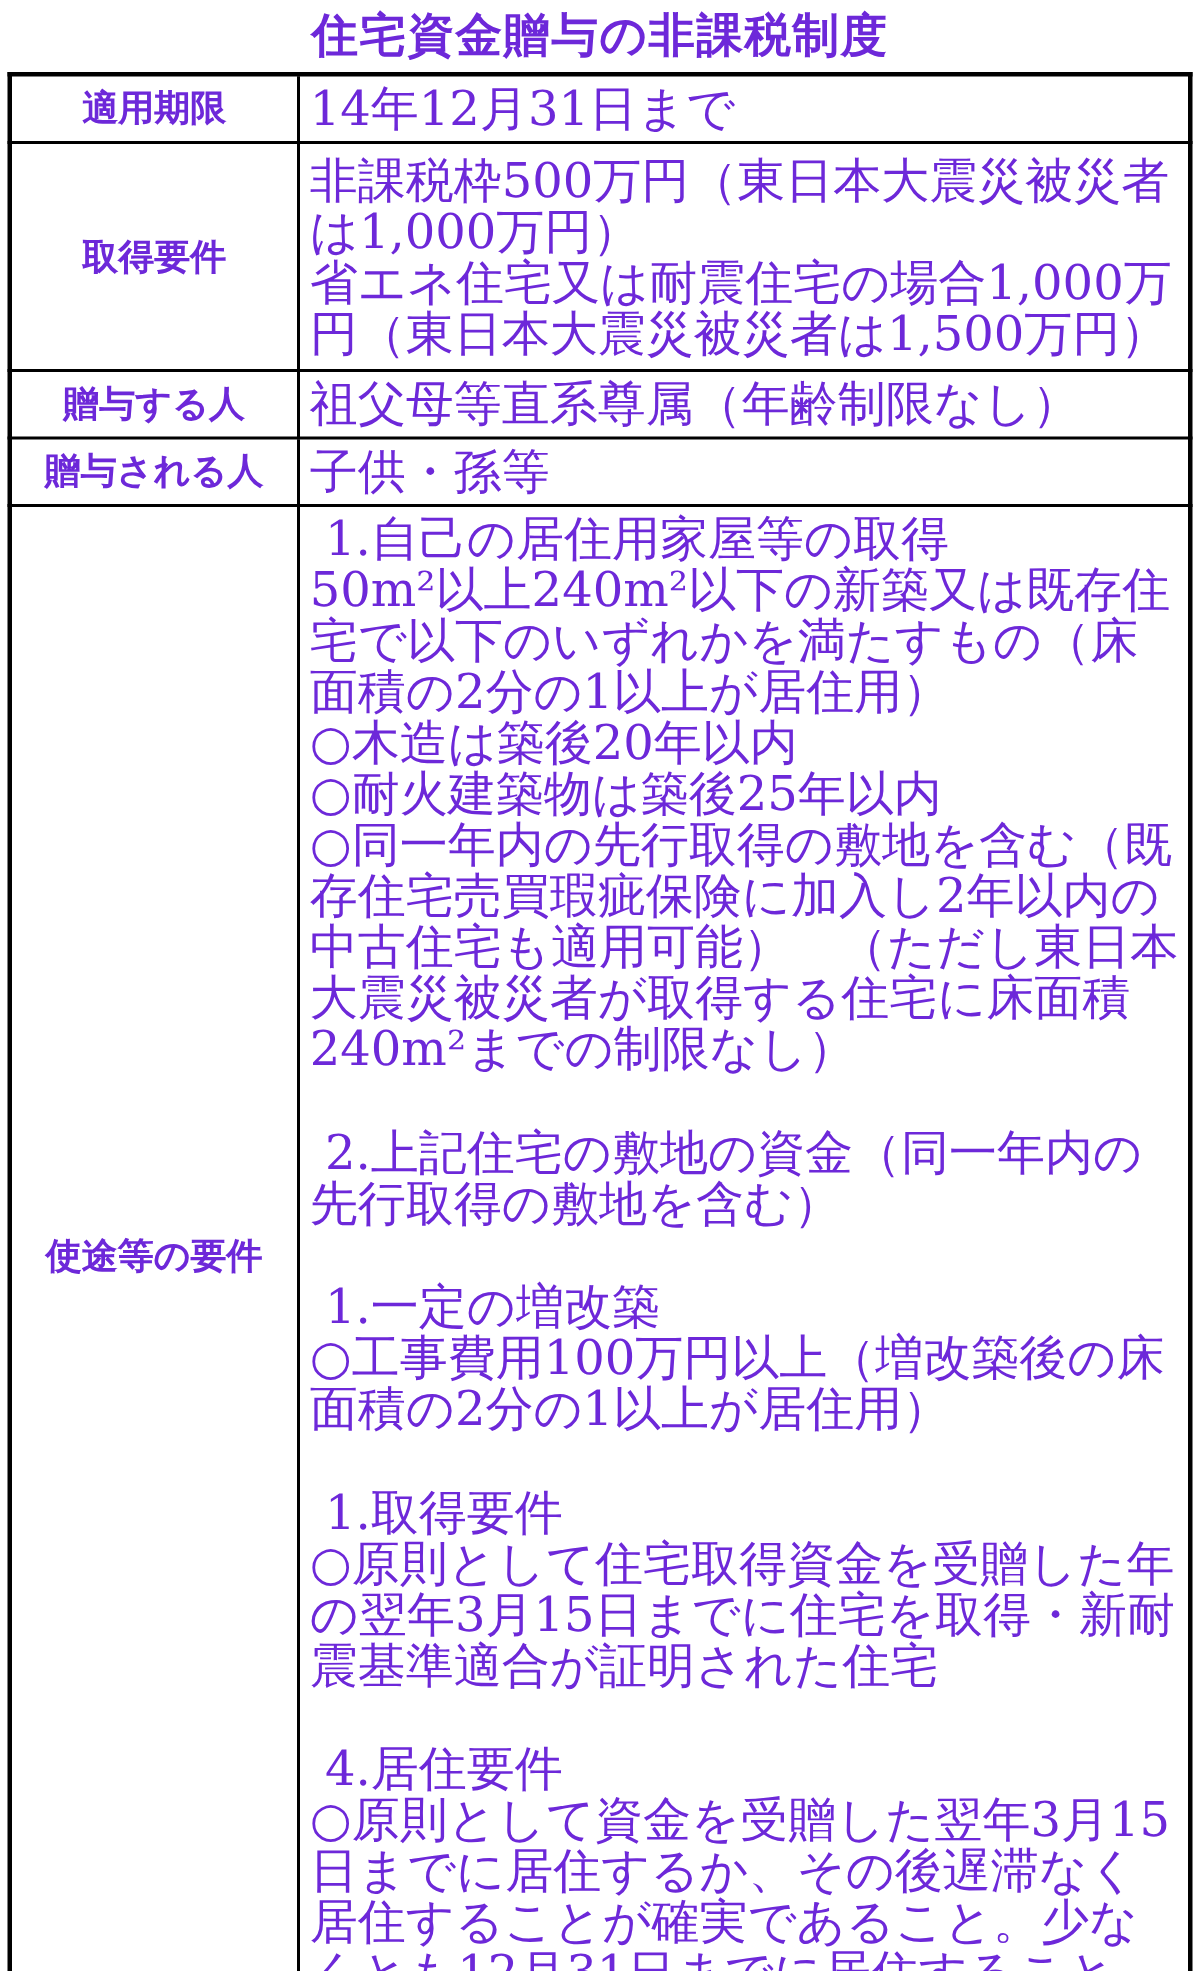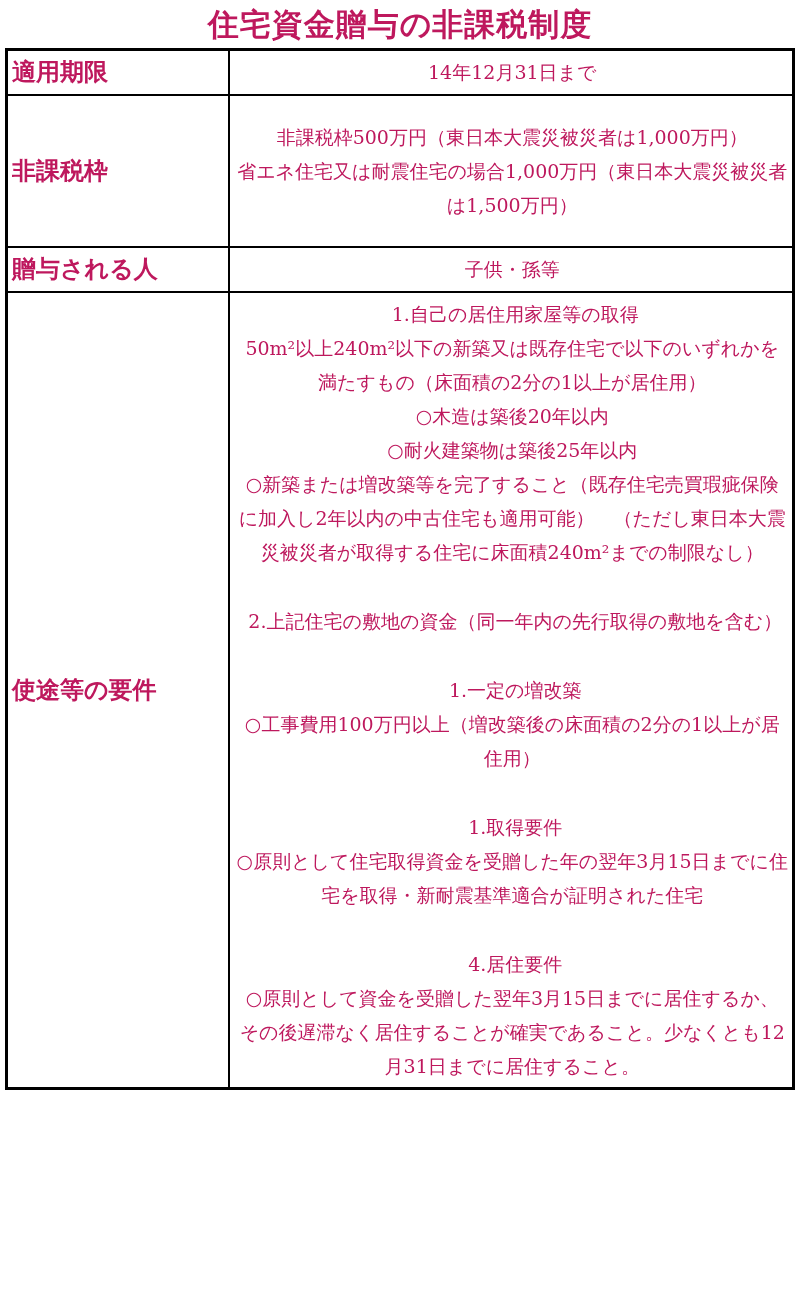--- a/index.html
+++ b/index.html
@@ -2,21 +2,21 @@
 <html lang="ja"><head>
 <meta charset="utf-8">
 <style>
   * { margin: 0; padding: 0; box-sizing: border-box; }
   html, body { background: #ffffff; }
   .page {
     position: relative;
     width: 800px;
     height: 1314px;
     background: #ffffff;
-    color: #be185d;
+    color: #6d28d9;
     overflow: hidden;
     font-family: "DejaVu Serif", serif;
   }
   .title {
     width: 100%;
     height: 48px;
     padding-top: 2px;
     text-align: center;
     font-family: "DejaVu Sans", sans-serif;
     font-weight: bold;
@@ -30,33 +30,33 @@
     border-collapse: collapse;
     table-layout: fixed;
     border: 3px solid #000000;
   }
   table.tbl tr { border: 2px solid #000000; }
   table.tbl th, table.tbl td {
     border: 2px solid #000000;
     vertical-align: middle;
   }
   table.tbl th {
-    width: 222px;
+    width: 192px;
     font-family: "DejaVu Sans", sans-serif;
     font-weight: bold;
     font-size: 24px;
     line-height: 32px;
-    text-align: left;
+    text-align: center;
     padding: 2px 4px;
   }
   table.tbl td {
     font-family: "DejaVu Serif", serif;
-    font-size: 19px;
+    font-size: 32px;
     line-height: 34px;
-    text-align: center;
+    text-align: left;
     padding: 4px 4px 4px 7px;
   }
   
   tbody tr:nth-child(1) { height: 45px; }
   tbody tr:nth-child(2) { height: 152px; }
   tbody tr:nth-child(3) { height: 45px; }
   tbody tr:nth-child(4) { height: 45px; }
   tbody tr:nth-child(5) { height: 85px; }
   tbody tr:nth-child(6) { height: 841px; }
   tbody tr:nth-child(7) { height: 45px; }
@@ -72,45 +72,53 @@
     <tbody id="tbody">
         <tr>
           <th>適用期限</th>
           <td>
             <div class="para">
               <div class="line">14年12月31日まで</div>
             </div>
           </td>
         </tr>
         <tr>
-          <th>非課税枠</th>
+          <th>取得要件</th>
           <td>
             <div class="para">
               <div class="line">非課税枠500万円（東日本大震災被災者は1,000万円）</div>
               <div class="line">省エネ住宅又は耐震住宅の場合1,000万円（東日本大震災被災者は1,500万円）</div>
+            </div>
+          </td>
+        </tr>
+        <tr>
+          <th>贈与する人</th>
+          <td>
+            <div class="para">
+              <div class="line">祖父母等直系尊属（年齢制限なし）</div>
             </div>
           </td>
         </tr>
         <tr>
           <th>贈与される人</th>
           <td>
             <div class="para">
               <div class="line">子供・孫等</div>
             </div>
           </td>
         </tr>
         <tr>
           <th>使途等の要件</th>
           <td>
             <div class="para">
               <div class="line"> 1.自己の居住用家屋等の取得</div>
               <div class="line">50m²以上240m²以下の新築又は既存住宅で以下のいずれかを満たすもの（床面積の2分の1以上が居住用）</div>
               <div class="line">○木造は築後20年以内</div>
               <div class="line">○耐火建築物は築後25年以内</div>
-              <div class="line">○新築または増改築等を完了すること（既存住宅売買瑕疵保険に加入し2年以内の中古住宅も適用可能）　（ただし東日本大震災被災者が取得する住宅に床面積240m²までの制限なし）</div>
+              <div class="line">○同一年内の先行取得の敷地を含む（既存住宅売買瑕疵保険に加入し2年以内の中古住宅も適用可能）　（ただし東日本大震災被災者が取得する住宅に床面積240m²までの制限なし）</div>
             </div>
             <div class="para">
               <div class="line"> 2.上記住宅の敷地の資金（同一年内の先行取得の敷地を含む）</div>
             </div>
             <div class="para">
               <div class="line"> 1.一定の増改築</div>
               <div class="line">○工事費用100万円以上（増改築後の床面積の2分の1以上が居住用）</div>
             </div>
             <div class="para">
               <div class="line"> 1.取得要件</div>

